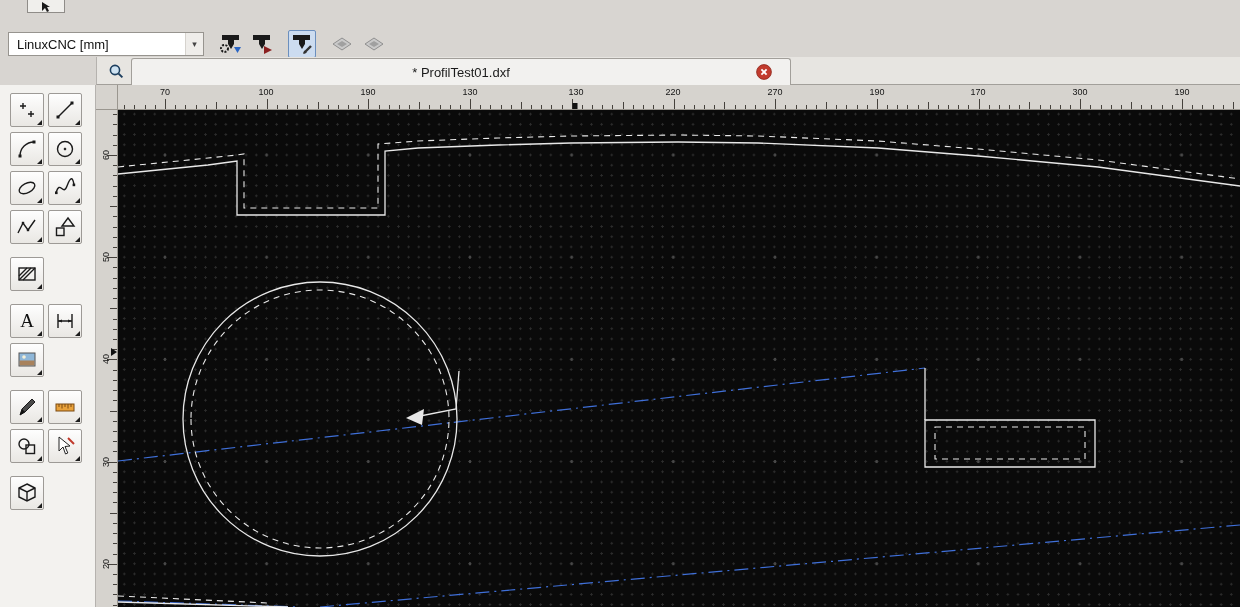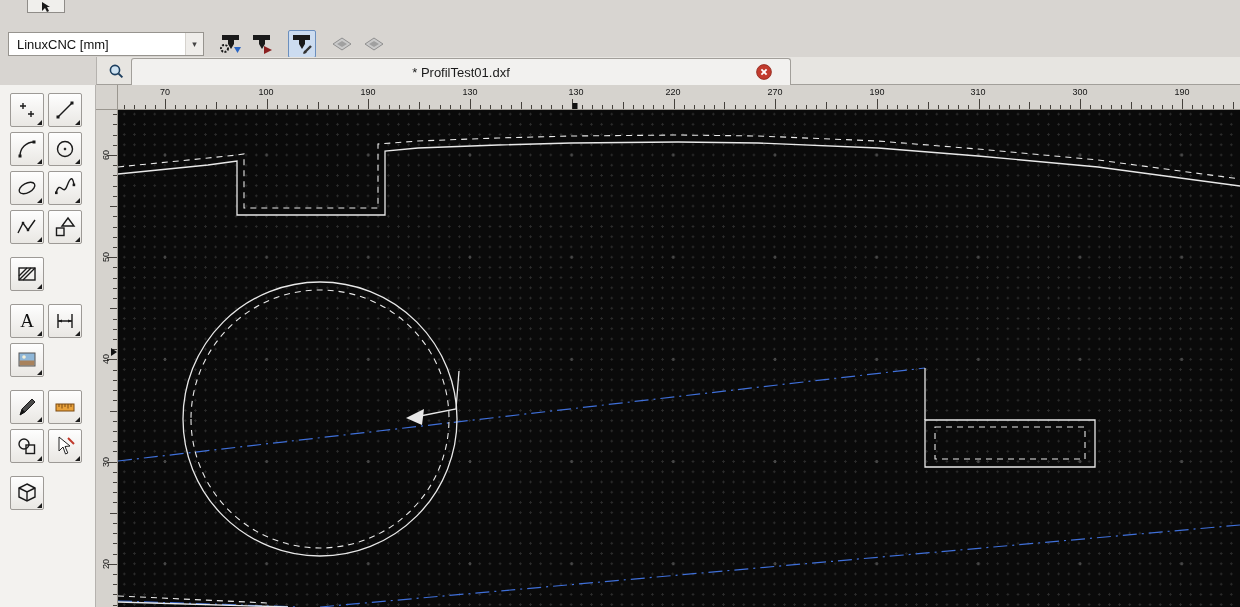--- a/index.html
+++ b/index.html
@@ -398,21 +398,21 @@
       <div class="tick" style="left: 1104.68px; bottom: 0px; width: 1px; height: 4px;"></div>
       <div class="tick" style="left: 1114.85px; bottom: 0px; width: 1px; height: 7px;"></div>
       <span class="ruler-num" style="left: 47px;">70</span>
       <span class="ruler-num" style="left: 148px;">100</span>
       <span class="ruler-num" style="left: 250px;">190</span>
       <span class="ruler-num" style="left: 352px;">130</span>
       <span class="ruler-num" style="left: 458px;">130</span>
       <span class="ruler-num" style="left: 555px;">220</span>
       <span class="ruler-num" style="left: 657px;">270</span>
       <span class="ruler-num" style="left: 759px;">190</span>
-      <span class="ruler-num" style="left: 860px;">310</span>
+      <span class="ruler-num" style="left: 860px;">170</span>
       <span class="ruler-num" style="left: 962px;">300</span>
       <span class="ruler-num" style="left: 1064px;">190</span>
       <div class="ptr-top" style="left: 457px;"></div>
     </div>
   <div class="ruler-left" id="rulerLeft">
       <div class="tick" style="top: 4.12px; right: 0px; height: 1px; width: 4px;"></div>
       <div class="tick" style="top: 14.34px; right: 0px; height: 1px; width: 4px;"></div>
       <div class="tick" style="top: 24.56px; right: 0px; height: 1px; width: 4px;"></div>
       <div class="tick" style="top: 34.78px; right: 0px; height: 1px; width: 4px;"></div>
       <div class="tick" style="top: 45px; right: 0px; height: 1px; width: 10px;"></div>

